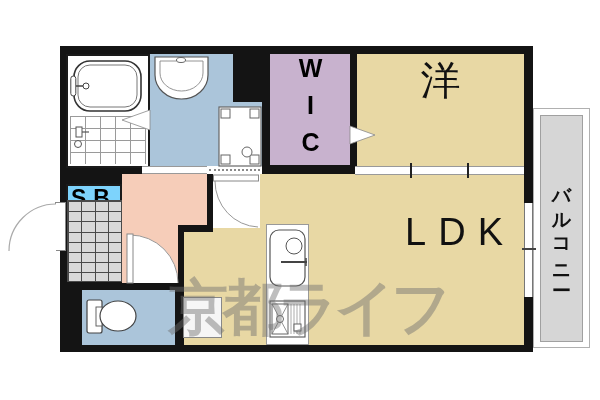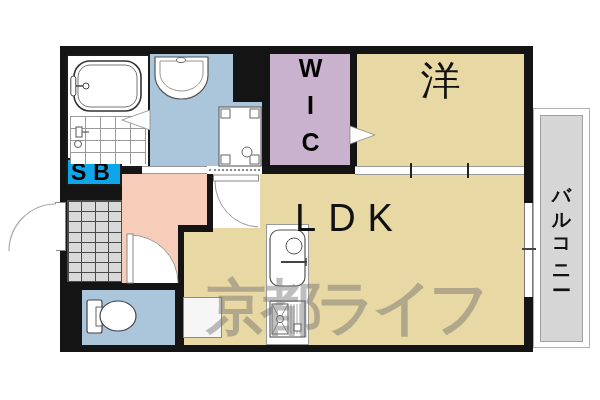--- a/index.html
+++ b/index.html
@@ -19,49 +19,49 @@
     background-image:repeating-linear-gradient(to right,#9a9a9a 0,#9a9a9a 1px,transparent 1px,transparent 15px),
                      repeating-linear-gradient(to bottom,#9a9a9a 0,#9a9a9a 1px,transparent 1px,transparent 12px);z-index:3;}
   #washroom{left:150px;top:54px;width:112px;height:114px;background:#abc5da;}
   #washroom-notch{left:233px;top:54px;width:29px;height:48px;}
   #wic{left:270px;top:54px;width:80px;height:111px;background:#c8b2ce;display:flex;align-items:center;justify-content:center;}
   #wic .vtext{writing-mode:vertical-rl;text-orientation:upright;font-size:25px;letter-spacing:9px;font-weight:bold;}
   #yo-room{left:357px;top:54px;width:167px;height:113px;background:#e8d8a4;}
   #yo-label{left:357px;top:57px;width:167px;text-align:center;font-size:40px;line-height:47px;}
   #ldk-main{left:213px;top:174px;width:311px;height:171px;background:#e8d8a4;}
   #ldk-ext{left:184px;top:231px;width:29px;height:114px;background:#e8d8a4;}
-  #ldk-label{left:295px;top:196px;width:220px;text-align:left;font-size:38px;line-height:45px;}
+  #ldk-label{left:295px;top:210px;width:220px;text-align:right;font-size:38px;line-height:45px;}
   #ldk-name{letter-spacing:12px;}
   #ldk-size{letter-spacing:2px;}
   #hall-1{left:122px;top:174px;width:85px;height:57px;background:#f6cdb9;}
   #hall-2{left:122px;top:231px;width:56px;height:52px;background:#f6cdb9;}
   #wall-a{left:178px;top:225px;width:35px;height:7px;}
   #wall-b{left:178px;top:231px;width:6px;height:59px;}
-  #sb{left:66px;top:158px;width:56px;height:28px;background:#0ea5e9;border:2px solid #1a1a1a;
+  #sb{left:66px;top:184px;width:56px;height:28px;background:#7dd3fc;border:2px solid #1a1a1a;
       display:flex;align-items:center;justify-content:center;font-size:23px;letter-spacing:7px;font-weight:bold;z-index:2;}
   #genkan{left:67px;top:200px;width:55px;height:82px;background-color:#d9d9d9;border:1px solid #4a4a4a;
     background-image:repeating-linear-gradient(to right,#4a4a4a 0,#4a4a4a 1px,transparent 1px,transparent 13.4px),
                      repeating-linear-gradient(to bottom,#4a4a4a 0,#4a4a4a 1px,transparent 1px,transparent 10.2px);}
   #toilet-room{left:82px;top:290px;width:93px;height:55px;background:#abc5da;}
   #vestibule{left:213px;top:174px;width:47px;height:54px;}
   #threshold{left:142px;top:166px;width:65px;height:8px;border-top:1px solid #999;border-bottom:1px solid #999;}
   #dotted-opening{left:207px;top:166px;width:55px;height:8px;}
   #dotted-opening .dot{position:absolute;left:2px;right:2px;top:3px;border-top:2px dotted #8a8a8a;}
   #partition{left:355px;top:166px;width:169px;height:9px;background:#fff;border-top:1px solid #999;border-bottom:1px solid #999;z-index:4;}
   .tick{position:absolute;width:2px;height:15px;top:-4px;background:#222;}
   #entry-leaf{left:55px;top:202px;width:11px;height:49px;background:#fff;border:1px solid #888;z-index:4;}
   #fridge{left:183px;top:297px;width:39px;height:41px;background:#f6f6f6;border:1.5px solid #888;z-index:5;}
   #kitchen{left:266px;top:224px;width:43px;height:121px;background:#fff;border:1px solid #999;z-index:5;}
   #window-ldk{left:524px;top:203px;width:9px;height:94px;background:#fff;border-left:1px solid #777;border-right:1px solid #777;z-index:4;}
   #window-ldk .tick-h{position:absolute;left:-3px;top:45px;width:14px;height:2px;background:#444;}
   #balcony-frame{left:533px;top:108px;width:57px;height:240px;background:#fff;border:1px solid #b0b0b0;z-index:1;}
   #balcony-fill{left:540px;top:115px;width:43px;height:227px;background:#d6d6d6;border:1px solid #a0a0a0;
       display:flex;align-items:center;justify-content:center;z-index:2;}
   #balcony-fill .vtext{writing-mode:vertical-rl;text-orientation:upright;font-size:19px;letter-spacing:5px;font-weight:bold;color:#111;}
-  #watermark{left:168px;top:268px;font-size:60px;letter-spacing:-5px;font-weight:bold;color:rgba(110,110,110,0.45);z-index:6;white-space:nowrap;margin-left:38px;}
+  #watermark{left:168px;top:268px;font-size:60px;letter-spacing:-5px;font-weight:bold;color:rgba(110,110,110,0.45);z-index:6;white-space:nowrap;}
   svg{display:block;}
 </style>
 </head>
 <body>
 
 <div class="abs" id="canvas" style="left:0;top:0;width:600px;height:400px;">
 
   <div class="abs" id="plan-bg"></div>
 
   <div class="abs" id="balcony-frame"></div>

